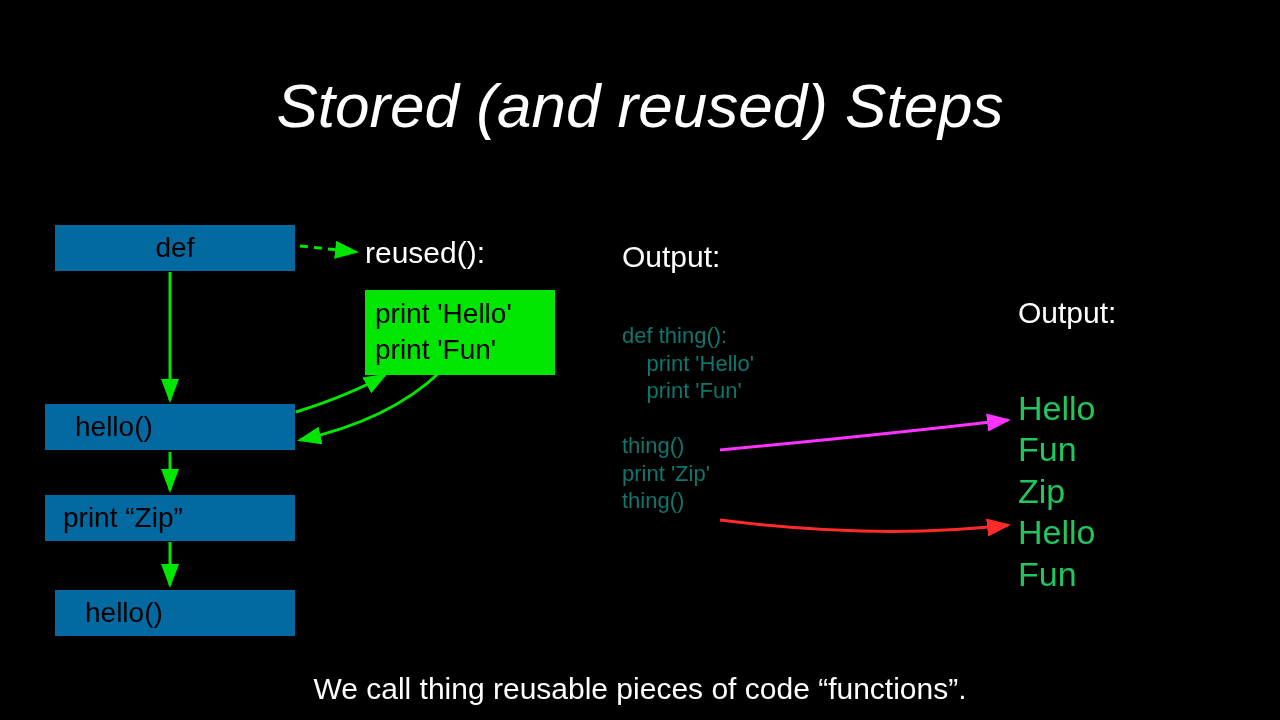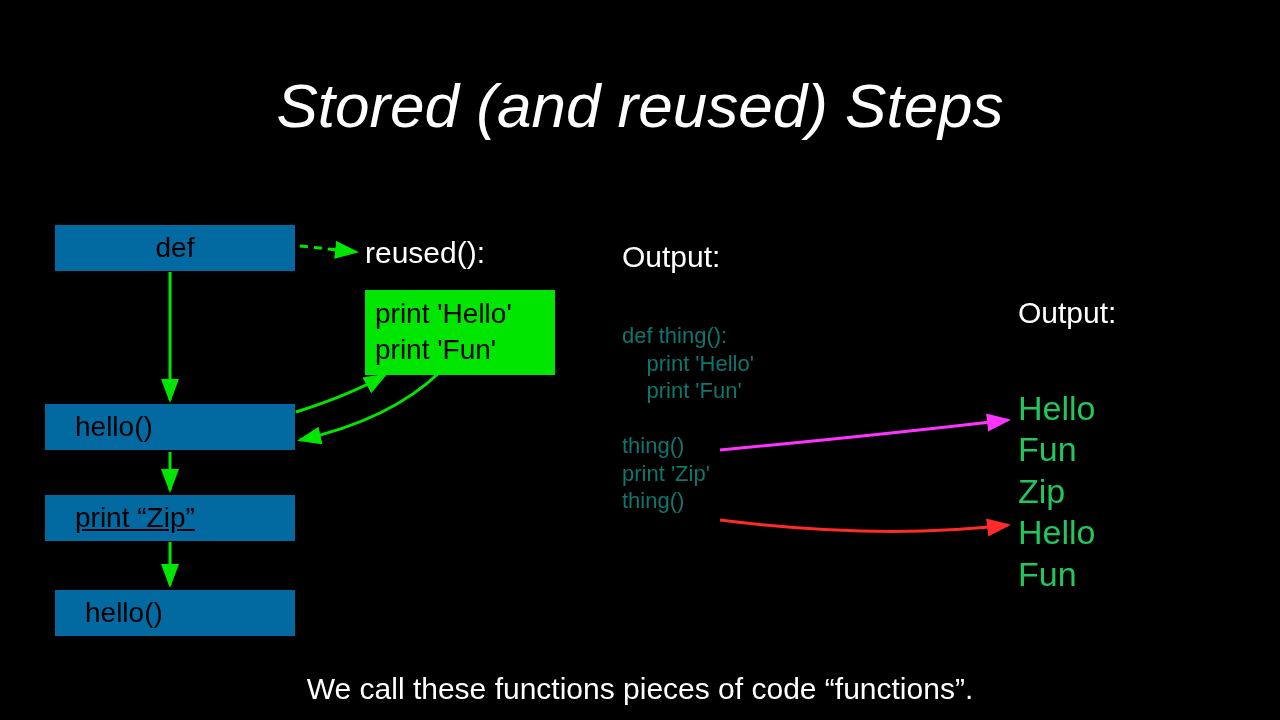--- a/index.html
+++ b/index.html
@@ -28,21 +28,21 @@
     position: absolute;
     font-size: 28px;
     text-align: center;
     display: flex;
     align-items: center;
     justify-content: center;
     padding: 4px 0;
   }
   .def-box   { left: 55px;  top: 225px; width: 240px; height: 46px; }
   .hello1-box{ left: 45px;  top: 404px; width: 250px; height: 46px; text-align: left; padding-left: 30px; justify-content: flex-start;}
-  .zip-box   { left: 45px;  top: 495px; width: 250px; height: 46px; text-align: center; padding-left: 30px; justify-content: flex-start; text-decoration: underline;}
+  .zip-box   { left: 45px;  top: 495px; width: 250px; height: 46px; text-align: center; padding-left: 18px; justify-content: flex-start;}
   .hello2-box{ left: 55px;  top: 590px; width: 240px; height: 46px; text-align: left; padding-left: 30px; justify-content: flex-start;}
   .body-box {
     background: #00e600;
     color: #000;
     position: absolute;
     left: 365px;
     top: 290px;
     width: 190px;
     font-size: 28px;
     padding: 6px 10px;
@@ -127,21 +127,21 @@
 
 <div class="output-label">Output:</div>
 <div class="output-text">
   <div>Hello</div>
   <div>Fun</div>
   <div>Zip</div>
   <div>Hello</div>
   <div>Fun</div>
 </div>
 
-<div class="footer">We call these functions pieces of code “functions”.</div>
+<div class="footer">We call thing reusable pieces of code “functions”.</div>
 
 <svg class="overlay" viewBox="0 0 1280 720">
   <defs>
     <marker id="ah-green" markerWidth="10" markerHeight="10" refX="7" refY="3" orient="auto">
       <path d="M0,0 L8,3 L0,6 Z" fill="#00e600"></path>
     </marker>
     <marker id="ah-magenta" markerWidth="10" markerHeight="10" refX="7" refY="3" orient="auto">
       <path d="M0,0 L8,3 L0,6 Z" fill="#ff33ff"></path>
     </marker>
     <marker id="ah-red" markerWidth="10" markerHeight="10" refX="7" refY="3" orient="auto">

